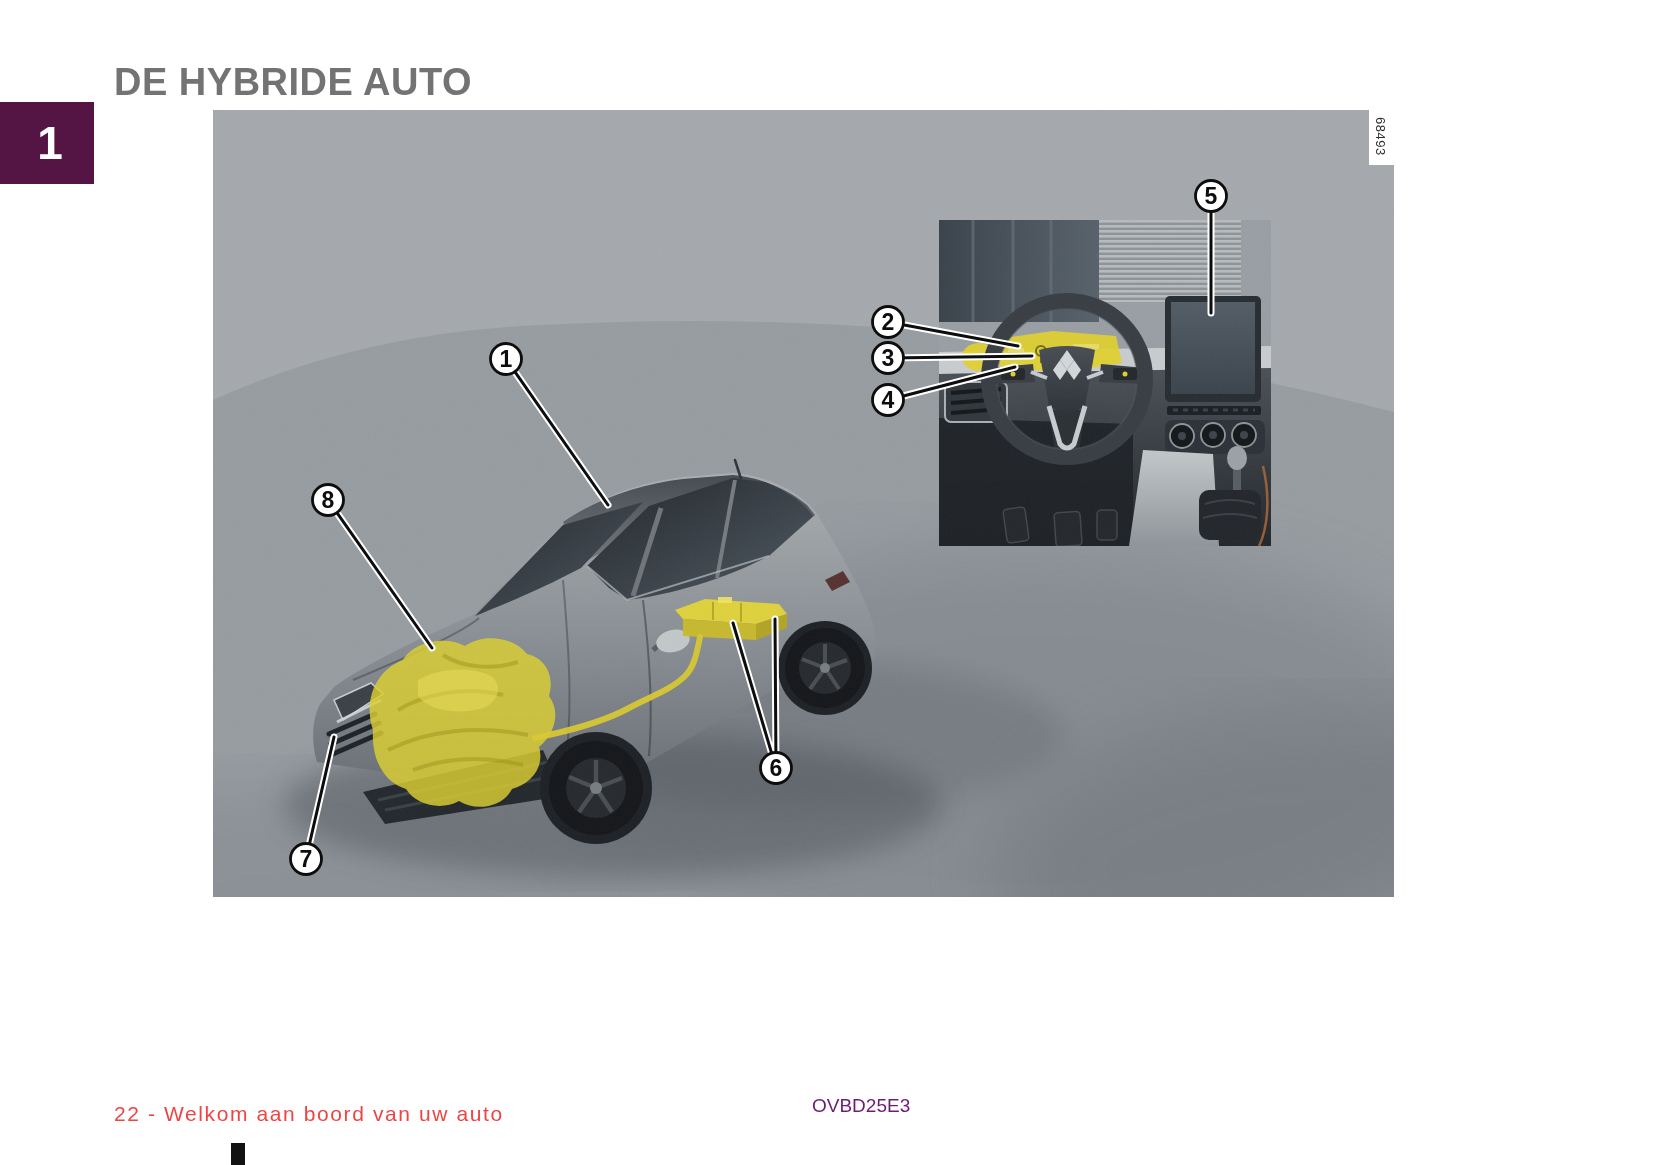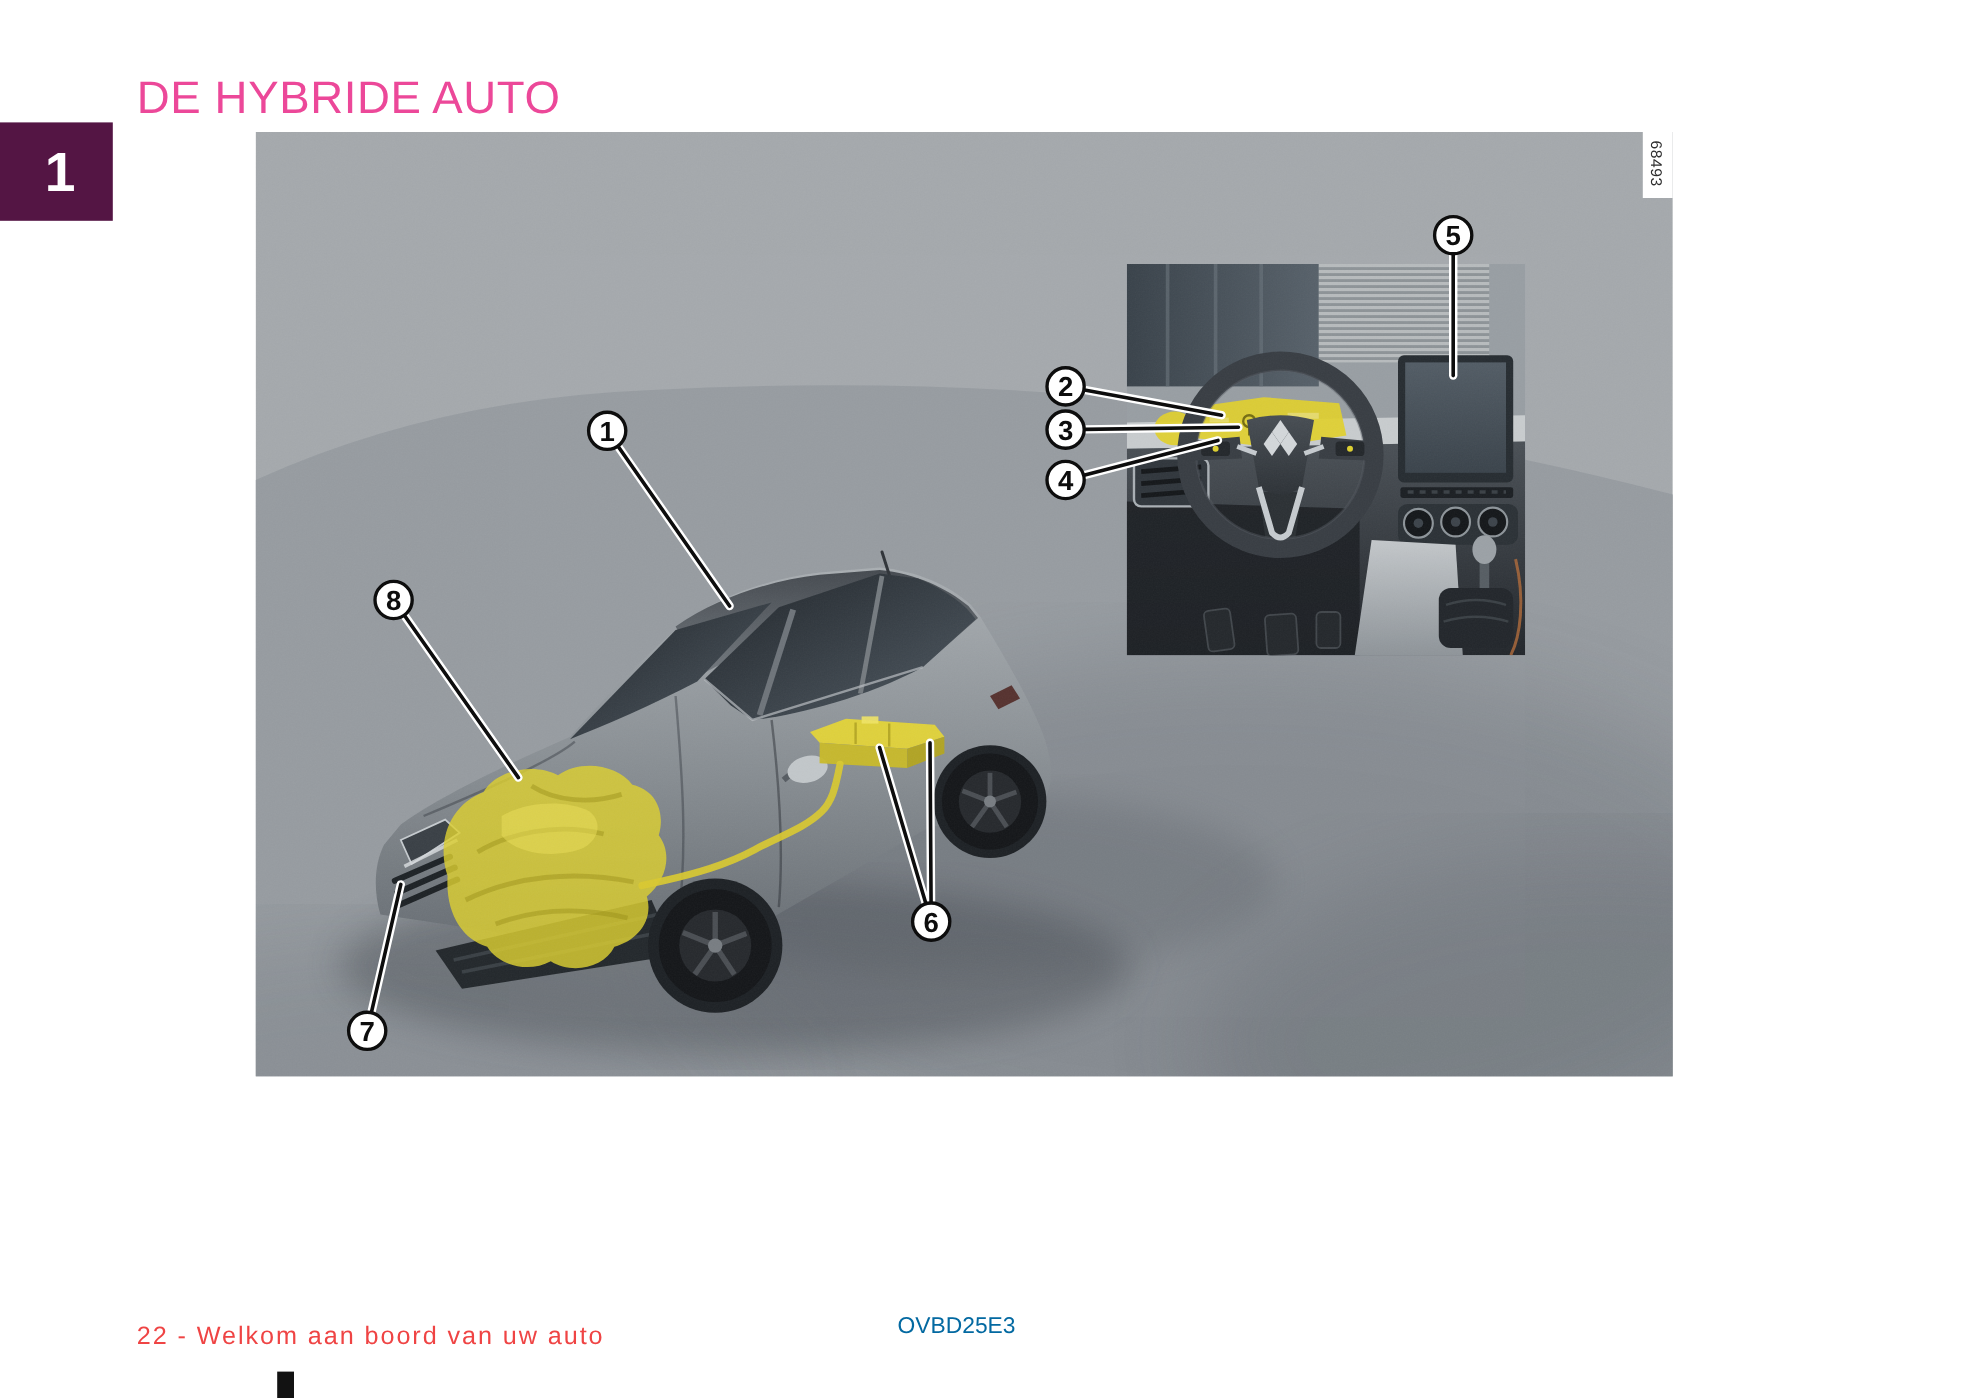--- a/index.html
+++ b/index.html
@@ -1,35 +1,35 @@
 <!DOCTYPE html>
 <html><head>
 <meta charset="utf-8">
 <style>
   html,body{margin:0;padding:0;}
   body{
     width:1653px;height:1165px;position:relative;background:#ffffff;
     font-family:"Liberation Sans",sans-serif;overflow:hidden;
   }
   .page-title{
-    position:absolute;left:114px;top:36px;font-size:38px;font-weight:normal;
-    color:#ec4899;letter-spacing:.5px;white-space:nowrap;
+    position:absolute;left:114px;top:36px;font-size:38px;font-weight:bold;
+    color:#737373;letter-spacing:.5px;white-space:nowrap;
   }
   .chapter-tab{
     position:absolute;left:0;top:102px;width:94px;height:82px;background:#541544;
     display:flex;align-items:center;justify-content:center;
   }
   .chapter-tab span{color:#ffffff;font-size:46px;font-weight:bold;line-height:1;padding-left:6px;}
   .figure-wrap{position:absolute;left:213px;top:110px;width:1181px;height:787px;}
   .footer-text{
     position:absolute;left:114px;top:1102px;font-size:21px;color:#ef4444;
     letter-spacing:1.6px;white-space:nowrap;
   }
   .doc-code{
-    position:absolute;left:748px;top:1095px;font-size:19px;color:#0369a1;white-space:nowrap;
+    position:absolute;left:812px;top:1095px;font-size:19px;color:#701a75;white-space:nowrap;
   }
   .binding-mark{position:absolute;left:231px;top:1143px;width:14px;height:22px;background:#121212;}
   svg text{font-family:"Liberation Sans",sans-serif;}
   .callout-num{font-size:23px;font-weight:bold;fill:#0d0d0d;}
   .photo-id-text{font-size:13px;fill:#2e2e2e;letter-spacing:.5px;}
 </style>
 </head>
 <body>
 
 <h1 class="page-title">DE HYBRIDE AUTO</h1>

